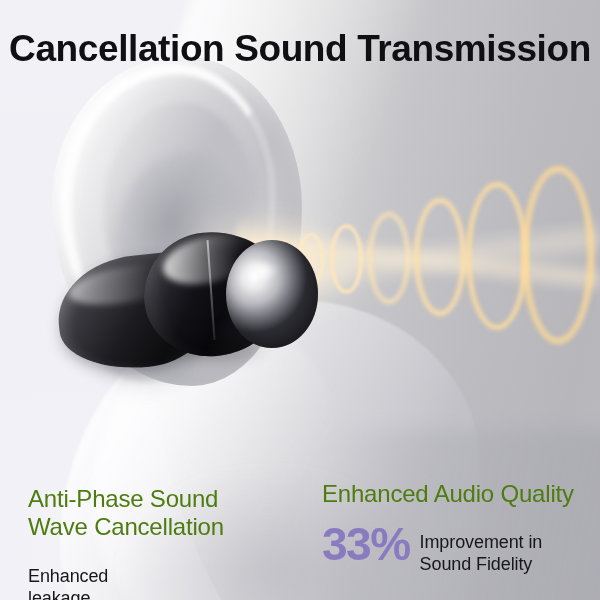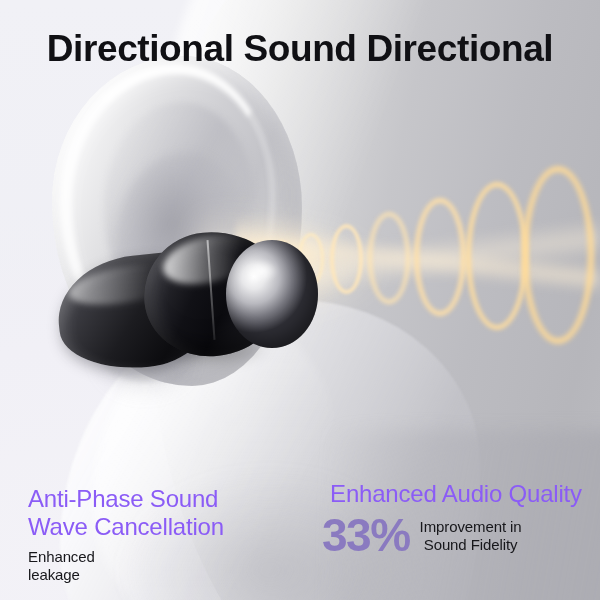--- a/index.html
+++ b/index.html
@@ -266,46 +266,47 @@
     text-align:center;
     font-size:37px;
     font-weight:bold;
     letter-spacing:-0.4px;
     color:#101014;
     line-height:1.12;
   }
 
   .stat { position:absolute; }
   .stat-left  { left:28px;  top:485px; width:270px; }
-  .stat-right { left:322px; top:480px; width:268px;text-align:center; }
+  .stat-right { left:322px; top:480px; width:268px; }
 
   .stat-head {
     font-size:24px;
     font-weight:400;
-    color:#8b5cf6;
+    color:#4d7c0f;
     line-height:1.18;
     letter-spacing:-0.2px;
     white-space:pre-line;
   }
   .stat-row { display:flex; align-items:center; gap:10px; margin-top:4px; }
   .stat-pct {
     font-size:46px;
     font-weight:bold;
     color:#8a7ac0;
     letter-spacing:-1.5px;
     line-height:1;
   }
   .stat-desc {
-    font-size:15px;
+    font-size:18px;
     font-weight:400;
     color:#17171b;
     line-height:1.22;
     letter-spacing:-0.1px;
     white-space:pre-line;
     padding-top:2px;
+    margin-top:18px;
   }
 </style>
 </head>
 <body>
 
 <div id="stage">
 
   <div class="bg-base"></div>
 
   <div class="head-mass"></div>
@@ -343,21 +344,21 @@
     <div class="bud-bottom-shadow"></div>
     <div class="bud-wing"></div>
     <div class="bud-wing-hl"></div>
     <div class="bud-body"></div>
     <div class="bud-seam"></div>
     <div class="bud-gloss"></div>
     <div class="bud-dome"></div>
     <div class="bud-dome-spec"></div>
   </div>
 
-  <div class="title">Directional Sound Directional</div>
+  <div class="title">Cancellation Sound Transmission</div>
 
   <div class="stat stat-left">
     <div class="stat-head">Anti-Phase Sound
 Wave Cancellation</div>
     <div class="stat-row">
       <div class="stat-desc">Enhanced
 leakage</div>
     </div>
   </div>
 

